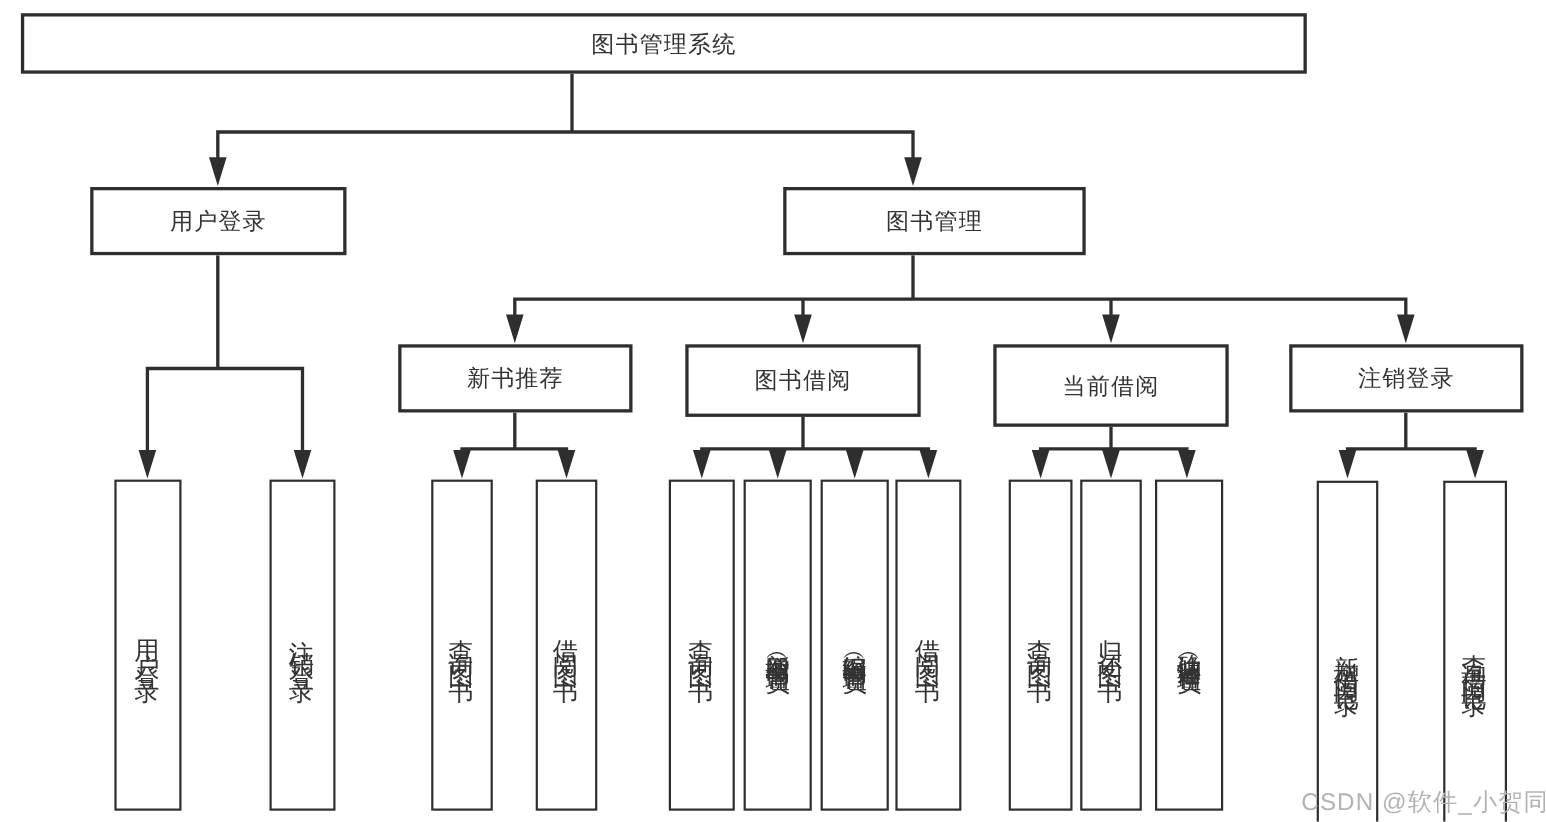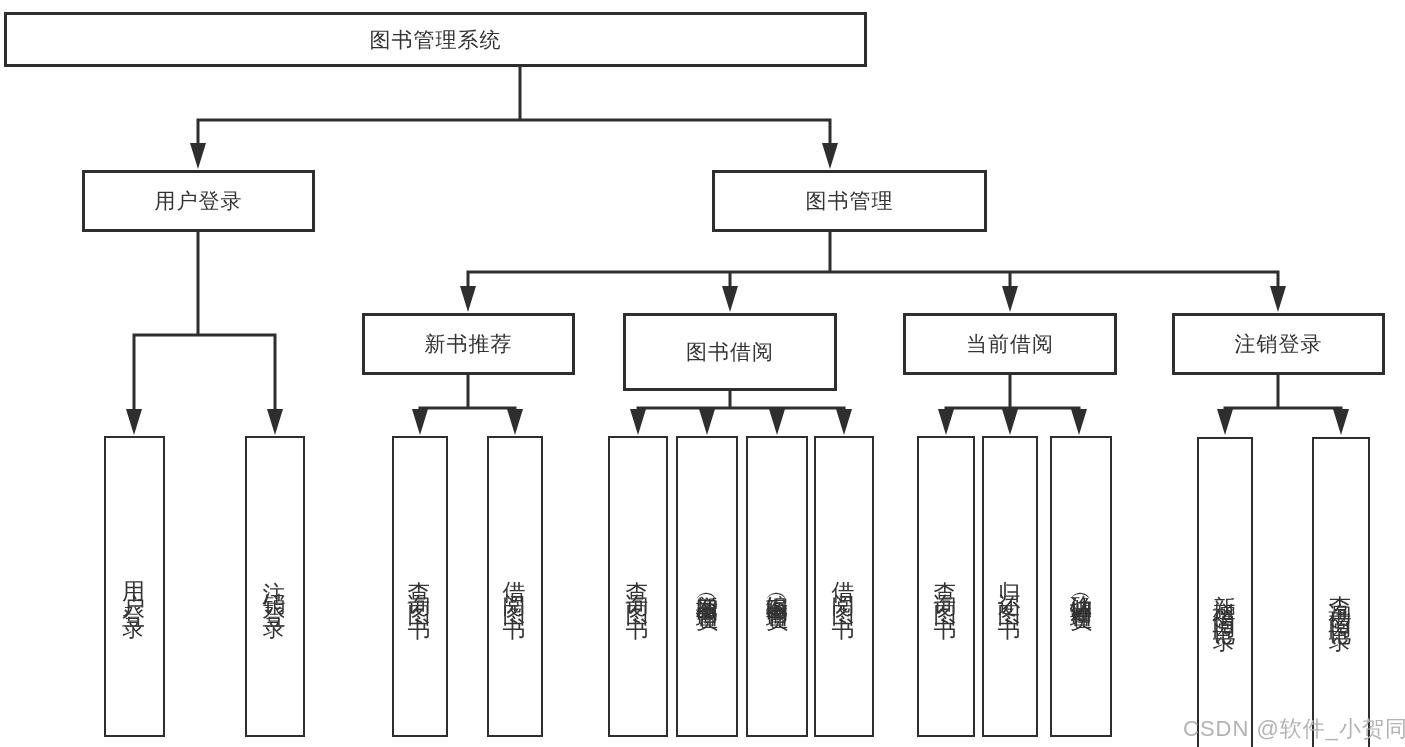--- a/index.html
+++ b/index.html
@@ -102,38 +102,38 @@
       M699 409 L715 409 L707 435 Z
       M769 409 L785 409 L777 435 Z
       M836 409 L852 409 L844 435 Z
       M938 409 L954 409 L946 435 Z
       M1002 409 L1018 409 L1010 435 Z
       M1071 409 L1087 409 L1079 435 Z
       M1217 409 L1233 409 L1225 435 Z
       M1333 409 L1349 409 L1341 435 Z"></path>
   </svg>
 
-  <div class="node h" style="left:4px; top:12px; width:863px; height:55px;">
+  <div class="node h" style="left:19px; top:12px; width:1169px; height:55px;">
     <span>图书管理系统</span>
   </div>
 
   <div class="node h" style="left:82px; top:170px; width:233px; height:62px;">
     <span>用户登录</span>
   </div>
   <div class="node h" style="left:712px; top:170px; width:275px; height:62px;">
     <span>图书管理</span>
   </div>
 
   <div class="node h" style="left:362px; top:313px; width:213px; height:62px;">
     <span>新书推荐</span>
   </div>
-  <div class="node h" style="left:623px; top:313px; width:214px; height:78px;">
+  <div class="node h" style="left:623px; top:313px; width:214px; height:66px;">
     <span>图书借阅</span>
   </div>
-  <div class="node h" style="left:903px; top:313px; width:214px; height:62px;">
+  <div class="node h" style="left:903px; top:313px; width:214px; height:75px;">
     <span>当前借阅</span>
   </div>
   <div class="node h" style="left:1172px; top:313px; width:213px; height:62px;">
     <span>注销登录</span>
   </div>
 
   <div class="node leaf" style="left:104px; width:61px;">
     <span class="vtext">用户登录</span>
   </div>
   <div class="node leaf" style="left:245px; width:60px;">

